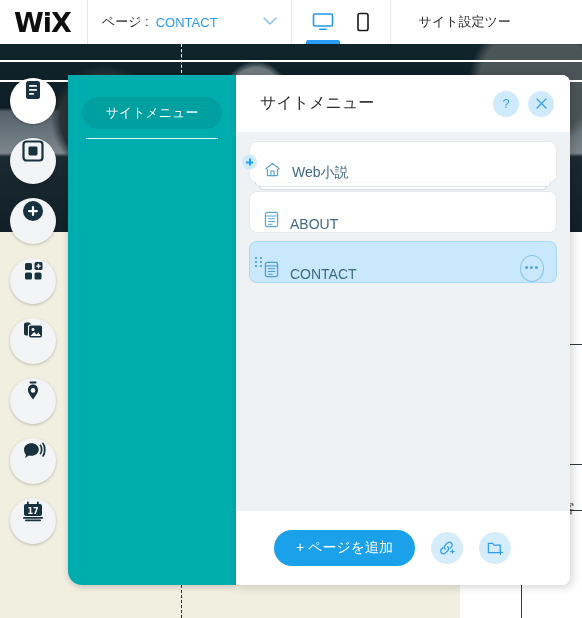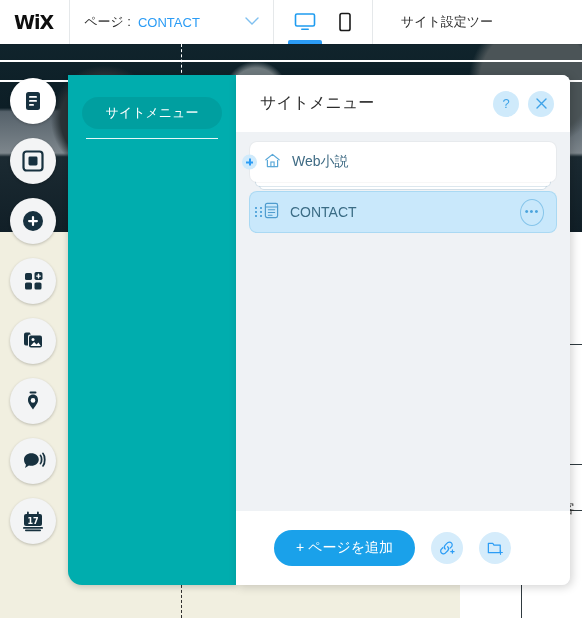--- a/index.html
+++ b/index.html
@@ -30,34 +30,34 @@
   .white-right{position:absolute;left:460px;top:188px;width:122px;height:386px;background:#ffffff;}
   .dashed-v{position:absolute;top:0;width:0;border-left:1px dashed #ffffff;height:34px;left:181px;}
   .dashed-v2{position:absolute;top:60px;left:181px;width:0;border-left:1px dashed #2f2f2f;height:514px;}
   .thin-h{position:absolute;background:#2f3a3f;height:1px;}
   .thin-v{position:absolute;background:#2f3a3f;width:1px;}
   .kanji-mark{position:absolute;color:#2b2b2b;font-size:13px;line-height:1;}
 
   
   .topbar{position:absolute;left:0;top:0;width:582px;height:44px;background:#fff;display:flex;align-items:center;
           box-shadow:0 1px 0 rgba(0,0,0,.06);z-index:40;}
-  .wix-logo{font-weight:bold;font-size:19px;letter-spacing:-1px;color:#0e0e0e;padding:0 16px 0 14px;
+  .wix-logo{font-weight:bold;font-size:27px;letter-spacing:-1px;color:#0e0e0e;padding:0 16px 0 14px;
             font-family:"DejaVu Sans","Liberation Sans",sans-serif;}
   .vdiv{width:1px;height:44px;background:#e5e8ea;}
   .page-sel{display:flex;align-items:center;gap:7px;padding:0 14px;height:44px;font-size:13px;color:#2b2b2b;white-space:nowrap;}
   .page-sel .val{color:#2b9cf5;}
   .chev{margin-left:38px;color:#7fc0f0;font-size:12px;}
   .viewtoggle{display:flex;align-items:center;gap:22px;padding:0 20px;height:44px;position:relative;}
   .vt-item{position:relative;height:44px;display:flex;align-items:center;}
   .vt-item .uline{position:absolute;left:50%;transform:translateX(-50%);bottom:0;width:34px;height:4px;background:#2b9cf5;border-radius:2px 2px 0 0;}
   .navmenu{display:flex;align-items:center;padding-left:28px;font-size:13px;color:#2b2b2b;white-space:nowrap;}
 
   
   .rail{position:absolute;left:10px;top:78px;width:46px;z-index:60;display:flex;flex-direction:column;gap:14px;}
-  .rail-btn{width:46px;height:46px;border-radius:50%;background:#f3f4f5;display:flex;align-items:center;justify-content:center;
+  .rail-btn{width:46px;height:46px;border-radius:50%;background:#f3f4f5;display:flex;align-items:flex-start;justify-content:center;
             box-shadow:0 1px 3px rgba(0,0,0,.22);}
   .rail-btn.active{background:#ffffff;}
   .rail-btn svg{display:block;}
 
   
   .teal{position:absolute;left:68px;top:75px;width:168px;height:510px;background:#00ADAE;
         border-radius:0 0 0 14px;z-index:30;box-shadow:0 2px 6px rgba(0,0,0,.18);}
   .teal .tab{margin:22px 14px 0 14px;padding:7px 10px;border-radius:16px;font-size:13px;color:#ffffff;text-align:center;white-space:nowrap;}
   .teal .tab.sel{background:rgba(0,0,0,.08);}
   .teal .sep{margin:9px 18px 0 18px;height:1px;background:rgba(255,255,255,.9);}
@@ -67,21 +67,21 @@
   
   .panel{position:absolute;left:236px;top:75px;width:334px;height:510px;background:#eff2f5;
          border-radius:0 8px 8px 0;z-index:35;box-shadow:2px 2px 10px rgba(0,0,0,.18);overflow:hidden;
          display:flex;flex-direction:column;}
   .panel-head{height:57px;background:#ffffff;display:flex;align-items:center;padding:0 16px 0 24px;flex:0 0 auto;}
   .panel-title{font-size:16px;color:#2b2b2b;flex:1;white-space:nowrap;}
   .circ-btn{width:26px;height:26px;border-radius:50%;background:#cfeafb;display:flex;align-items:center;justify-content:center;
             color:#3ea3e8;font-size:13px;margin-left:9px;}
   .panel-body{flex:1;padding:10px 14px 0 14px;overflow:hidden;position:relative;}
 
-  .row{position:relative;height:40px;background:#ffffff;border-radius:7px;display:flex;align-items:center;
+  .row{position:relative;height:40px;background:#ffffff;border-radius:7px;display:flex;align-items:flex-end;
        padding:0 12px 0 14px;margin-bottom:4px;box-shadow:0 0 0 1px rgba(0,0,0,.03);}
   .row .lbl{font-size:14px;color:#3f6b84;margin-left:11px;white-space:nowrap;}
   .row.selected{background:#c9e8fb;box-shadow:0 0 0 1px #aad9f3;}
   .row.selected .lbl{color:#3b6c85;}
   .row .dots-btn{margin-left:auto;width:22px;height:22px;border-radius:50%;border:1px solid #86c5ea;color:#4ba4dd;
                  display:flex;align-items:center;justify-content:center;font-size:11px;letter-spacing:1px;line-height:0;padding-bottom:3px;}
   .drag-handle{position:absolute;left:5px;top:50%;transform:translateY(-50%);display:grid;grid-template-columns:3px 3px;
                grid-gap:2px;}
   .drag-handle i{width:2px;height:2px;background:#5ba9dd;display:block;}
   .homebadge{position:absolute;left:-8px;top:50%;transform:translateY(-50%);width:15px;height:15px;border-radius:50%;
@@ -262,20 +262,32 @@
             <svg width="17" height="17" viewBox="0 0 18 18">
               <path d="M2 8.2L9 2.5l7 5.7" fill="none" stroke="#5aa8d8" stroke-width="1.3" stroke-linecap="round" stroke-linejoin="round"></path>
               <path d="M3.6 8.4v7h10.8v-7" fill="none" stroke="#5aa8d8" stroke-width="1.3" stroke-linejoin="round"></path>
               <rect x="7.3" y="10.6" width="3.4" height="4.8" fill="none" stroke="#5aa8d8" stroke-width="1.2"></rect>
             </svg>
           </span>
           <span class="lbl">Web小説</span>
         </div>
       </div>
 
+      <div class="rowwrap">
+        <div class="row">
+          <span>
+            <svg width="15" height="17" viewBox="0 0 16 18">
+              <rect x="1.5" y="1.5" width="13" height="15" rx="1.8" fill="none" stroke="#5aa8d8" stroke-width="1.3"></rect>
+              <path d="M1.5 5.2h13" stroke="#5aa8d8" stroke-width="1.2"></path>
+              <path d="M4.6 8.2h6.8M4.6 11.2h6.8M4.6 14h4" stroke="#5aa8d8" stroke-width="1.1" stroke-linecap="round"></path>
+            </svg>
+          </span>
+          <span class="lbl">ABOUT</span>
+        </div>
+      </div>
 
 
       <div class="rowwrap">
         <div class="row selected">
           <span class="drag-handle">
             <i></i>
               <i></i>
               <i></i>
               <i></i>
               <i></i>

